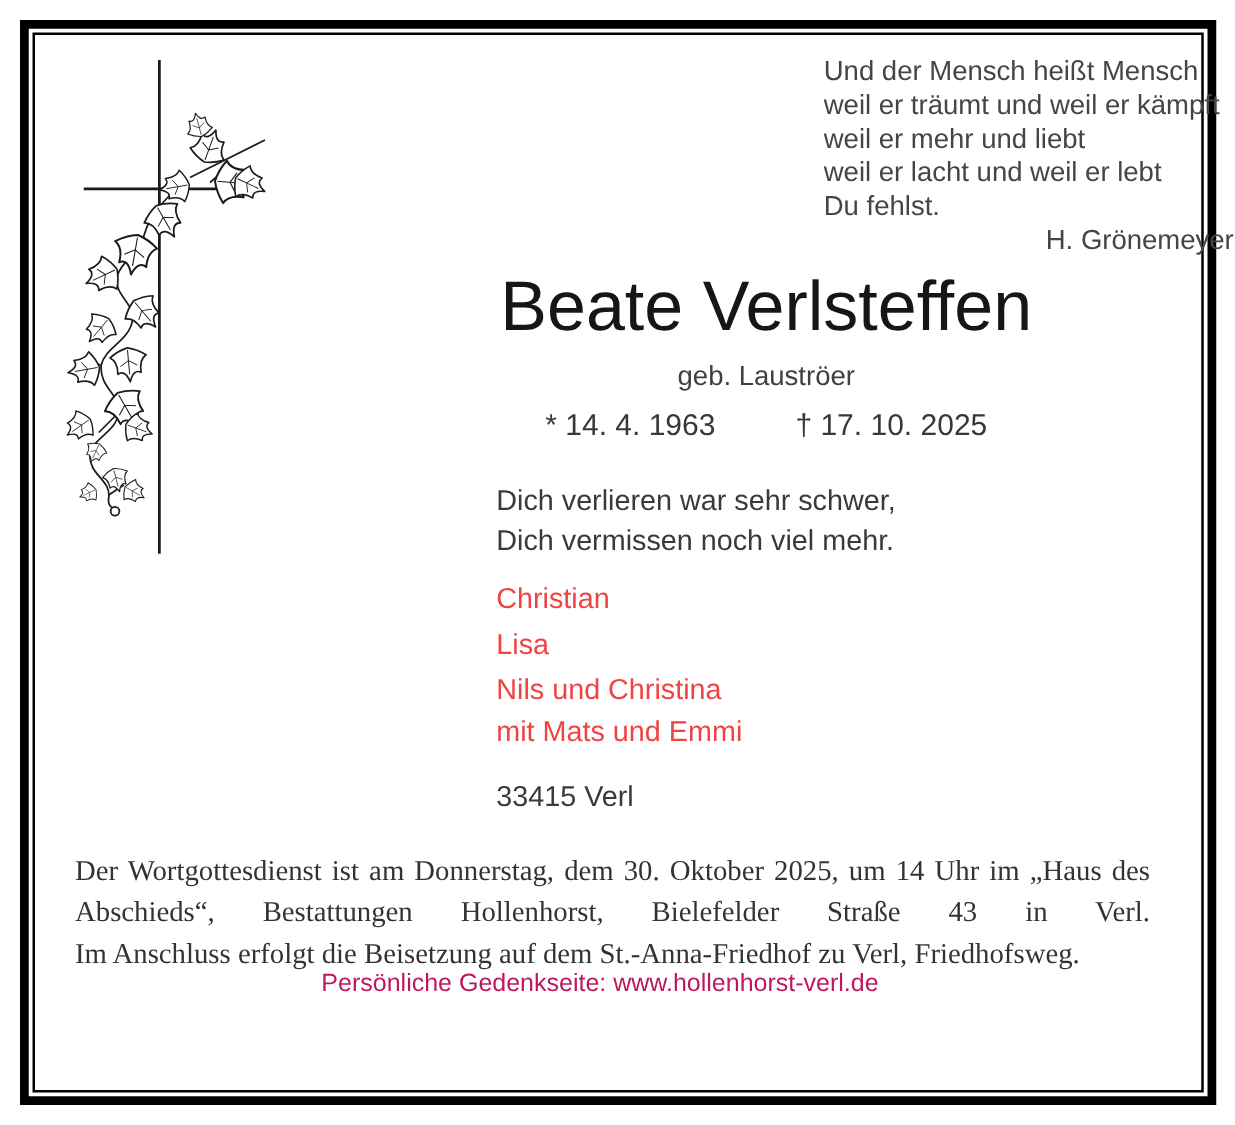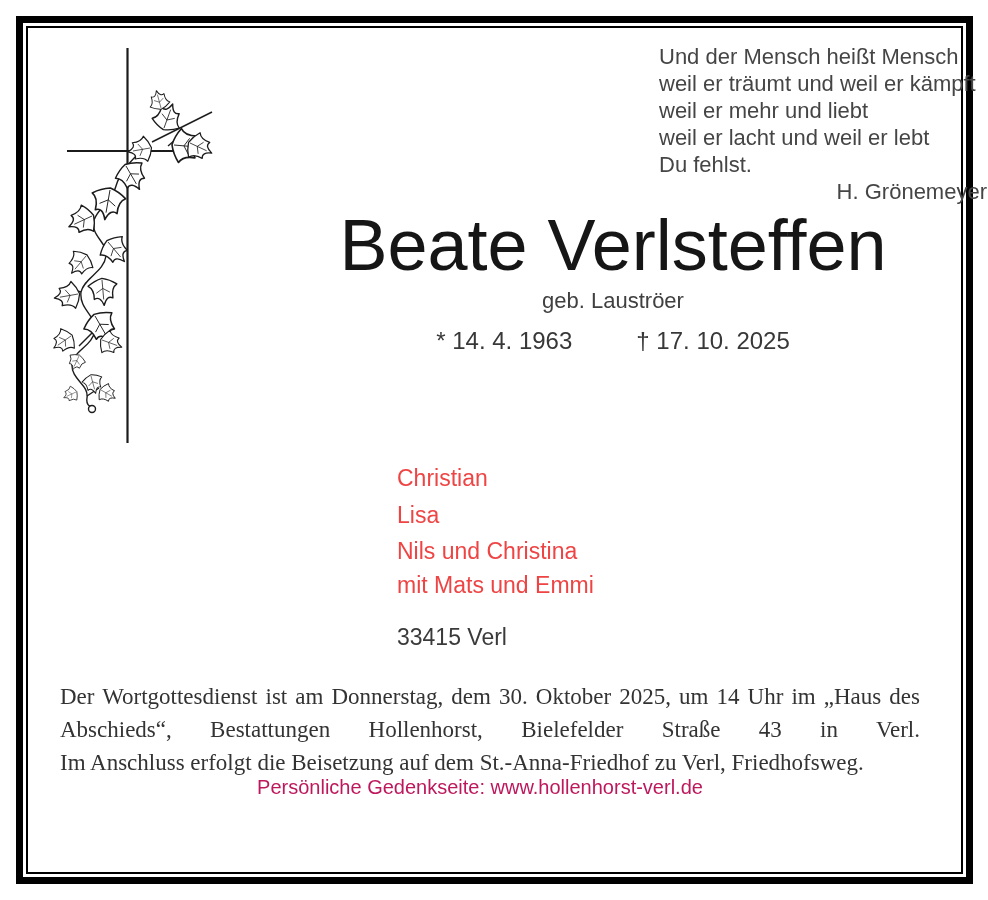--- a/index.html
+++ b/index.html
@@ -46,21 +46,21 @@
   .center-col {
     position: absolute;
     left: 283px; top: 0;
     width: 660px;
     text-align: center;
   }
   .name {
     position: absolute;
     left: 0; top: 216px;
     width: 100%;
-    font-size: 72px;
+    font-size: 56px;
     line-height: 58px;
     color: #161616;
     letter-spacing: 0px;
     white-space: nowrap;
   }
   .maiden {
     position: absolute;
     left: 0; top: 288px;
     width: 100%;
     font-size: 22px;
@@ -202,20 +202,24 @@
 
   <div class="center-col">
     <div class="name">Beate Verlsteffen</div>
     <div class="maiden">geb. Lauströer</div>
     <div class="dates">
       <span>* 14. 4. 1963</span>
       <span>† 17. 10. 2025</span>
     </div>
   </div>
 
+  <div class="verse">
+    <div>Dich verlieren war sehr schwer,</div>
+    <div>Dich vermissen noch viel mehr.</div>
+  </div>
 
   <div class="mourners">
     <div class="mourner-1">Christian</div>
     <div class="mourner-2">Lisa</div>
     <div class="mourner-3">Nils und Christina</div>
     <div class="mourner-4">mit Mats und Emmi</div>
   </div>
 
   <div class="residence">33415 Verl</div>
 

